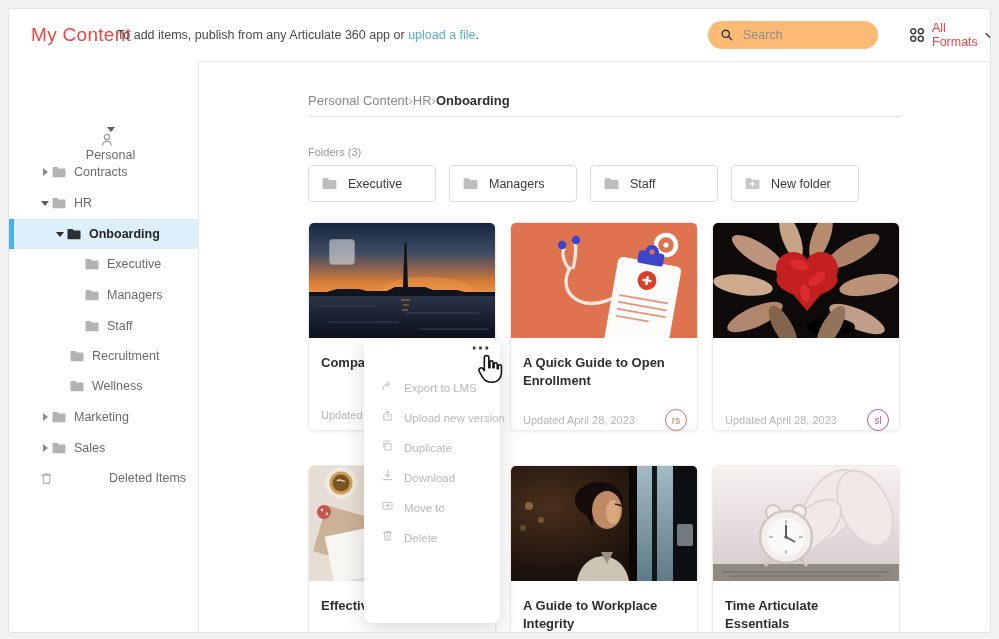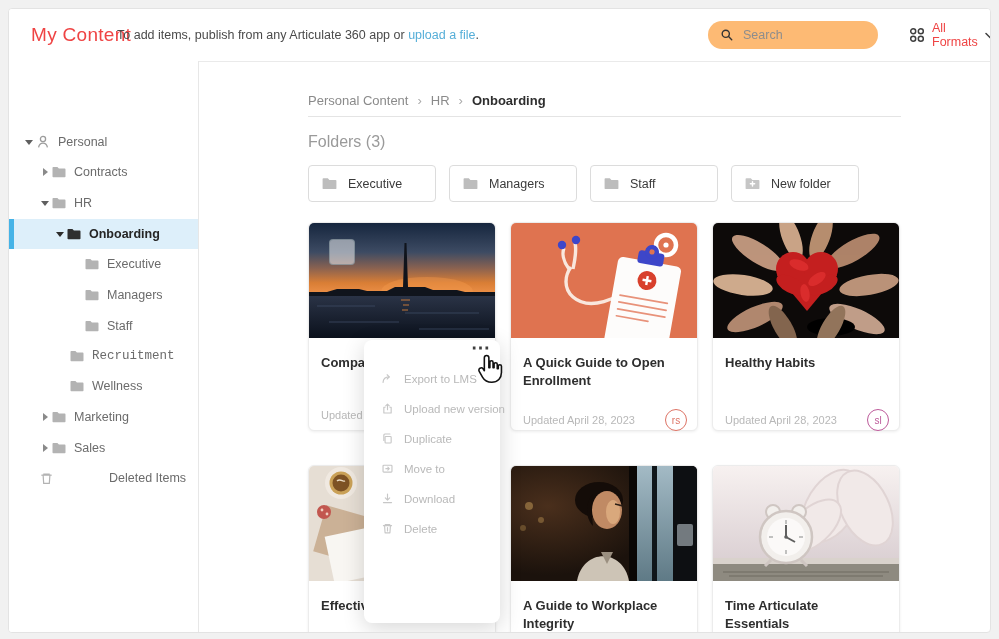--- a/index.html
+++ b/index.html
@@ -23,41 +23,41 @@
   .sidebar{position:absolute;left:0;top:52px;bottom:0;width:189px;border-right:1px solid #e7e7e7;background:#fff;}
   .srow{position:absolute;left:0;width:189px;height:30px;display:flex;align-items:center;font-size:12.5px;color:#6b6b6b;cursor:pointer;box-sizing:border-box;}
   .srow .caret{width:12px;display:inline-flex;justify-content:center;flex:none;}
   .srow .ficon{flex:none;margin-right:7px;display:inline-flex;}
   .caret-down{width:0;height:0;border-left:4px solid transparent;border-right:4px solid transparent;border-top:5px solid #5f5f5f;}
   .caret-right{width:0;height:0;border-top:4px solid transparent;border-bottom:4px solid transparent;border-left:5px solid #8a8a8a;}
   .srow.selected{background:#ddeffa;color:#252525;font-weight:700;}
   .srow.selected::before{content:"";position:absolute;left:0;top:0;bottom:0;width:5px;background:#45b3e7;}
 
   
-  .breadcrumb{position:absolute;left:488px;top:84px;font-size:13px;color:#8a8a8a;display:flex;gap:9px;align-items:center;}
+  .breadcrumb{position:absolute;left:488px;top:84px;font-size:13px;color:#8a8a8a;display:flex;align-items:center;}
   .breadcrumb .sep{color:#ababab;font-size:13px;}
   .breadcrumb .current{color:#2e2e2e;font-weight:700;}
   .bc-line{position:absolute;left:488px;top:107px;width:593px;height:1px;background:#e4e4e4;}
-  .folders-heading{position:absolute;left:488px;top:124px;font-size:16px;color:#9a9a9a;}
+  .folders-heading{position:absolute;left:488px;top:137px;font-size:11px;color:#9a9a9a;}
   .chip{position:absolute;top:156px;width:128px;height:37px;border:1px solid #dcdcdc;border-radius:4px;background:#fff;display:flex;align-items:center;padding-left:12px;box-sizing:border-box;font-size:12.5px;color:#3a3a3a;cursor:pointer;}
   .chip .cico{margin-right:10px;display:inline-flex;}
 
   .card{position:absolute;width:188px;background:#fff;border:1px solid #ececec;border-radius:6px;box-shadow:0 1px 3px rgba(0,0,0,.07);box-sizing:border-box;cursor:pointer;}
   .card .thumb{width:186px;height:115px;border-radius:5px 5px 0 0;overflow:hidden;display:block;}
   .card .thumb svg{display:block;}
   .card .title{margin:16px 12px 0 12px;font-size:13px;font-weight:700;color:#2e2e2e;line-height:1.35;width:160px;}
   .card .footer{position:absolute;left:12px;right:10px;top:186px;display:flex;align-items:center;justify-content:space-between;}
   .card .updated{font-size:11px;color:#b8b8b8;}
   .avatar{width:22px;height:22px;border-radius:50%;border:1px solid currentColor;display:flex;align-items:center;justify-content:center;font-size:10px;box-sizing:border-box;background:#fff;}
   .checkbox{position:absolute;left:20px;top:16px;width:24px;height:24px;border-radius:4px;background:rgba(255,255,255,.5);border:1px solid rgba(95,115,125,.5);z-index:5;}
 
   
   .menu{position:absolute;left:355px;top:331px;width:136px;height:283px;background:#fff;border-radius:8px;
         box-shadow:0 5px 22px rgba(0,0,0,.16);z-index:30;padding-top:24px;box-sizing:border-box;}
-  .mitem{height:30px;display:flex;align-items:center;padding-left:17px;gap:10px;font-size:11.5px;color:#b9b9b9;cursor:pointer;white-space:nowrap;}
+  .mitem{height:30px;display:flex;align-items:flex-end;padding-left:17px;gap:10px;font-size:11.5px;color:#b9b9b9;cursor:pointer;white-space:nowrap;}
   .mitem svg{flex:none;}
   .kebab{position:absolute;left:462px;top:329px;z-index:40;font-size:19px;font-weight:700;color:#3f3f3f;letter-spacing:1px;cursor:pointer;line-height:1;}
   .cursor{position:absolute;left:466px;top:344px;z-index:50;pointer-events:none;}
 </style>
 </head>
 <body>
 
 <div class="screen">
 <div class="app">
 
@@ -88,21 +88,21 @@
       <span style="display:inline-flex;">
         <svg width="10" height="7" viewBox="0 0 10 7" fill="none" stroke="#3f3f3f" stroke-width="1.5" stroke-linecap="round">
               <path d="M1 1.5l4 4 4-4"></path>
             </svg>
       </span>
     </div>
   </div>
 
   <div class="sidebar">
 
-    <div class="srow" style="top:66px;padding-left:14px;">
+    <div class="srow" style="top:66px;padding-left:14px;flex-direction:column;">
       <span class="caret">
             <span class="caret-down"></span>
           </span>
       <span class="ficon">
             <svg width="16" height="16" viewBox="0 0 16 16" fill="none" stroke="#9c9c9c" stroke-width="1.3">
               <circle cx="8" cy="5" r="2.6"></circle>
               <path d="M3.6 13.4c.5-3 2.3-4.3 4.4-4.3s3.9 1.3 4.4 4.3"></path>
             </svg>
           </span>
       <span>Personal</span>
@@ -164,21 +164,21 @@
 
     <div class="srow" style="top:250px;padding-left:75px;">
       <span class="ficon">
             <svg width="16" height="16" viewBox="0 0 16 16">
               <path fill="#b3b3b3" d="M1.5 3.8c0-.4.3-.8.8-.8h4.1L7.9 4.6h5.8c.5 0 .8.3.8.8v7c0 .5-.3.8-.8.8H2.3c-.5 0-.8-.3-.8-.8V3.8z"></path>
             </svg>
           </span>
       <span>Staff</span>
     </div>
 
-    <div class="srow" style="top:280px;padding-left:60px;font-family:Liberation Mono, monospace;">
+    <div class="srow" style="top:280px;padding-left:60px;">
       <span class="ficon">
             <svg width="16" height="16" viewBox="0 0 16 16">
               <path fill="#b3b3b3" d="M1.5 3.8c0-.4.3-.8.8-.8h4.1L7.9 4.6h5.8c.5 0 .8.3.8.8v7c0 .5-.3.8-.8.8H2.3c-.5 0-.8-.3-.8-.8V3.8z"></path>
             </svg>
           </span>
       <span>Recruitment</span>
     </div>
 
     <div class="srow" style="top:310px;padding-left:60px;">
       <span class="ficon">
@@ -365,21 +365,20 @@
           <ellipse cx="78" cy="62" rx="16" ry="8" transform="rotate(28 78 62)"></ellipse>
           <ellipse cx="110" cy="62" rx="16" ry="8" transform="rotate(-28 110 62)"></ellipse>
         </g>
         <g fill="#e03030" opacity=".8">
           <ellipse cx="86" cy="42" rx="10" ry="5" transform="rotate(20 86 42)"></ellipse>
           <ellipse cx="104" cy="56" rx="10" ry="5" transform="rotate(-35 104 56)"></ellipse>
           <ellipse cx="92" cy="70" rx="9" ry="4.5" transform="rotate(80 92 70)"></ellipse>
         </g>
       </svg>
     </div>
-    <div class="title">Healthy Habits</div>
     <div class="footer">
       <span class="updated">Updated April 28, 2023</span>
       <span class="avatar" style="color:#bd5a9a;">sl</span>
     </div>
   </div>
 
   <div class="card" style="left:299px;top:456px;height:209px;">
     <div class="thumb">
       <svg width="186" height="115" viewBox="0 0 186 115">
         <rect width="186" height="115" fill="#e6ded4"></rect>
@@ -510,30 +509,30 @@
     </div>
     <div class="mitem">
       <span><svg width="13" height="13" viewBox="0 0 16 16" fill="none" stroke="#c7c7c7" stroke-width="1.4" stroke-linecap="round" stroke-linejoin="round">
               <rect x="5" y="5.5" width="7.5" height="8" rx="1"></rect>
               <path d="M3.5 10.5V3.8c0-.7.6-1.3 1.3-1.3H11"></path>
             </svg></span>
       <span>Duplicate</span>
     </div>
     <div class="mitem">
       <span><svg width="13" height="13" viewBox="0 0 16 16" fill="none" stroke="#c7c7c7" stroke-width="1.4" stroke-linecap="round" stroke-linejoin="round">
+              <path d="M8 2.5v7M5.3 7.2L8 9.9l2.7-2.7M3 13h10"></path>
+            </svg></span>
+      <span>Download</span>
+    </div>
+    <div class="mitem">
+      <span><svg width="13" height="13" viewBox="0 0 16 16" fill="none" stroke="#c7c7c7" stroke-width="1.4" stroke-linecap="round" stroke-linejoin="round">
               <rect x="2.5" y="4" width="11" height="8.5" rx="1"></rect>
               <path d="M6 8.2h4M8.4 6.4l1.8 1.8-1.8 1.8"></path>
             </svg></span>
       <span>Move to</span>
-    </div>
-    <div class="mitem">
-      <span><svg width="13" height="13" viewBox="0 0 16 16" fill="none" stroke="#c7c7c7" stroke-width="1.4" stroke-linecap="round" stroke-linejoin="round">
-              <path d="M8 2.5v7M5.3 7.2L8 9.9l2.7-2.7M3 13h10"></path>
-            </svg></span>
-      <span>Download</span>
     </div>
     <div class="mitem">
       <span><svg width="13" height="13" viewBox="0 0 16 16" fill="none" stroke="#c7c7c7" stroke-width="1.4" stroke-linecap="round" stroke-linejoin="round">
               <path d="M3 4.5h10M5.2 4.5V3.2h5.6v1.3M4.4 4.5l.6 8.8h6l.6-8.8M8 7v4"></path>
             </svg></span>
       <span>Delete</span>
     </div>
   </div>
 
   <span class="kebab">⋯</span>

